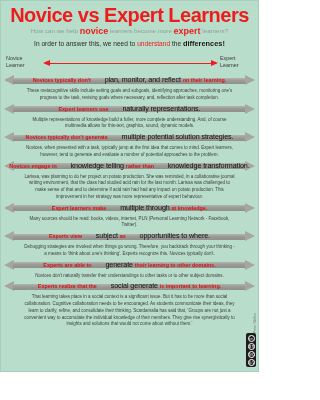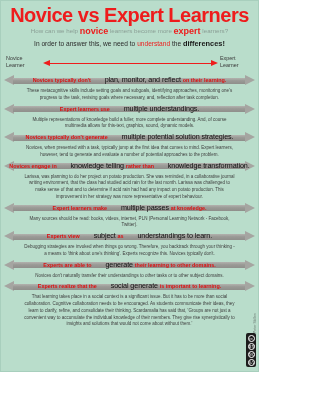--- a/index.html
+++ b/index.html
@@ -255,21 +255,21 @@
       <div class="body-text">These metacognitive skills include setting goals and subgoals, identifying approaches, monitoring one's progress to the task, revising goals where necessary, and, reflection after task completion.</div>
     </div>
 
     <div class="section">
       <div class="band">
         <span class="head l"></span>
         <span class="shaft"></span>
         <span class="head r"></span>
         <div class="headline">
           <span class="red">Expert learners use</span>
-          <span class="dark">multiple understandings.</span>
+          <span class="dark">naturally representations.</span>
         </div>
       </div>
       <div class="body-text">Multiple representations of knowledge build a fuller, more complete understanding. And, of course multimedia allows for this-text, graphics, sound, dynamic models.</div>
     </div>
 
     <div class="section">
       <div class="band">
         <span class="head l"></span>
         <span class="shaft"></span>
         <span class="head r"></span>
@@ -296,37 +296,37 @@
       <div class="body-text">Larissa, was planning to do her project on potato production. She was reminded, in a collaborative journal writing environment, that the class had studied acid rain for the last month. Larissa was challenged to make sense of that and to determine if acid rain had had any impact on potato production. This improvement in her strategy was more representative of expert behaviour.</div>
     </div>
 
     <div class="section">
       <div class="band">
         <span class="head l"></span>
         <span class="shaft"></span>
         <span class="head r"></span>
         <div class="headline">
           <span class="red">Expert learners make</span>
-          <span class="dark">multiple passes</span>
+          <span class="dark">multiple through</span>
           <span class="red">at knowledge.</span>
         </div>
       </div>
       <div class="body-text">Many sources should be read: books, videos, internet, PLN (Personal Learning Network - Facebook, Twitter).</div>
     </div>
 
     <div class="section">
       <div class="band">
         <span class="head l"></span>
         <span class="shaft"></span>
         <span class="head r"></span>
         <div class="headline">
           <span class="red">Experts view</span>
           <span class="dark">subject</span>
           <span class="red">as</span>
-          <span class="dark">understandings to learn.</span>
+          <span class="dark">opportunities to where.</span>
         </div>
       </div>
       <div class="body-text">Debugging strategies are invoked when things go wrong. Therefore, you backtrack through your thinking - a means to 'think about one's thinking'. Experts recognize this. Novices typically don't.</div>
     </div>
 
     <div class="section">
       <div class="band">
         <span class="head l"></span>
         <span class="shaft"></span>
         <span class="head r"></span>

